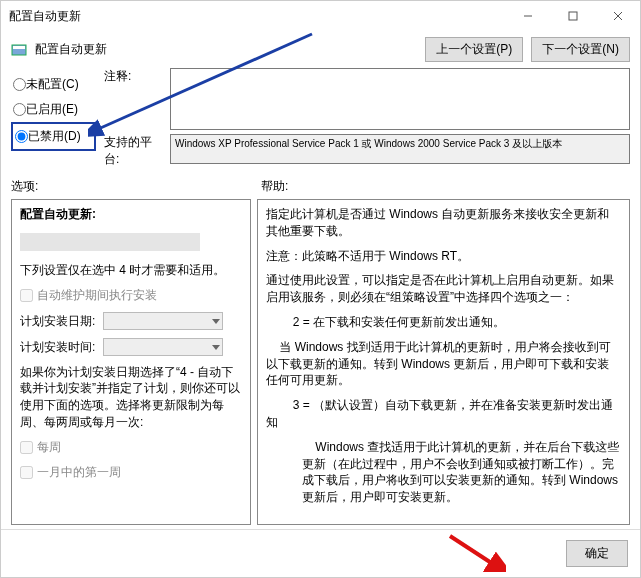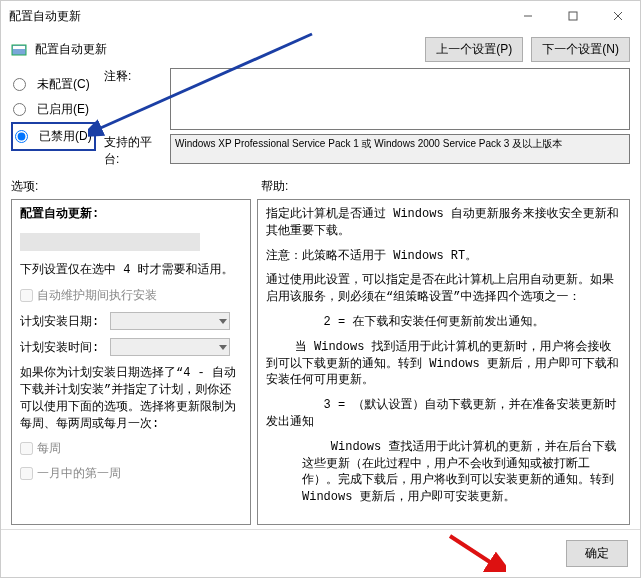--- a/index.html
+++ b/index.html
@@ -8,35 +8,35 @@
   .titlebar { height: 30px; display: flex; align-items: center; padding-left: 8px; background: #fff; }
   .titlebar .title { flex: 1; font-size: 12px; }
   .titlebar .tbtn { width: 45px; height: 30px; display: flex; align-items: center; justify-content: center; color: #555; }
   .titlebar .tbtn svg { width: 10px; height: 10px; }
   .toprow { display: flex; align-items: center; padding: 6px 10px 6px 10px; gap: 8px; }
   .toprow .icon { width: 16px; height: 16px; }
   .toprow .heading { flex: 1; font-size: 12px; }
   .toprow button { font-size: 12px; padding: 3px 10px; background: #e1e1e1; border: 1px solid #adadad; }
   .midgrid { display: flex; padding: 0 10px 6px 10px; }
   .radios { width: 85px; padding-top: 4px; }
-  .radio-row { display: flex; align-items: center; gap: 11px; padding: 4px 2px; font-size: 12px; }
+  .radio-row { display: flex; align-items: center; gap: 0; padding: 4px 2px; font-size: 12px; }
   .radio-row.sel { border: 2px solid #1b3fa5; align-items: center; }
   .radio-row input { margin: 0; }
   .midright { flex: 1; display: flex; flex-direction: column; gap: 4px; padding-left: 8px; }
   .labelcell { width: 60px; }
   .fieldrow { display: flex; align-items: flex-start; gap: 6px; }
   .comment-box { flex: 1; height: 62px; border: 1px solid #7a7a7a; background: #fff; }
   .platform-box { flex: 1; height: 30px; border: 1px solid #7a7a7a; background: #f0f0f0; padding: 2px 4px; font-size: 10px; color: #000; overflow: hidden; }
   .headers { display: flex; padding: 4px 10px 2px 10px; font-size: 12px; }
   .headers .h1 { width: 250px; }
   .panes { flex: 1; display: flex; gap: 6px; padding: 2px 10px 4px 10px; overflow: hidden; }
   .pane { border: 1px solid #888; background: #fff; padding: 6px 8px; font-size: 12px; overflow-y: auto; }
   .pane.left { width: 240px; }
   .pane.right { flex: 1; }
-  .pane p { margin-bottom: 8px; line-height: 1.4; font-family: Liberation Mono, monospace; }
+  .pane p { margin-bottom: 8px; line-height: 1.4; }
   .bold { font-weight: 600; }
   .grayfield { background: #e5e5e5; height: 18px; width: 180px; margin: 2px 0 8px 0; display: inline-block; }
   .checkbox-row { display: flex; align-items: center; gap: 4px; margin: 2px 0 8px 0; color: #888; }
   .combo { display: inline-flex; align-items: center; justify-content: flex-end; width: 120px; height: 18px; border: 1px solid #bbb; background: #eee; margin-left: 4px; padding-right: 2px; }
   .combo svg { width: 8px; height: 8px; }
   .footer { height: 48px; display: flex; justify-content: flex-end; align-items: center; gap: 8px; padding: 0 12px; border-top: 1px solid #ddd; position: relative; }
   .footer button { font-size: 12px; padding: 4px 18px; background: #e1e1e1; border: 1px solid #adadad; }
   .arrow-blue { position: absolute; left: 88px; top: 28px; width: 230px; height: 110px; pointer-events: none; z-index: 10; }
   .arrow-red { position: absolute; right: 135px; bottom: 6px; width: 60px; height: 40px; pointer-events: none; z-index: 10; }
 </style>

